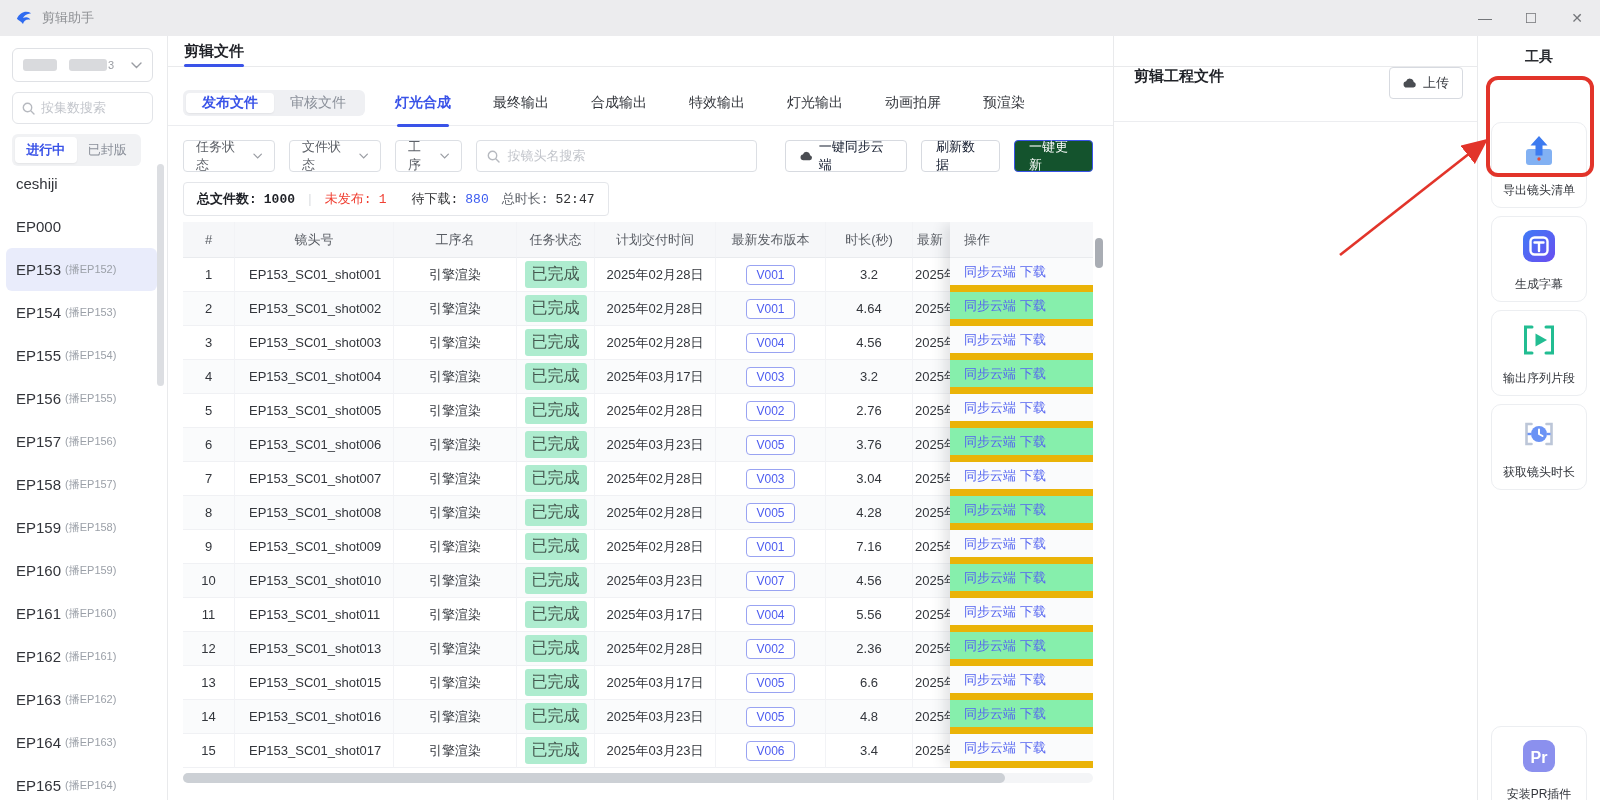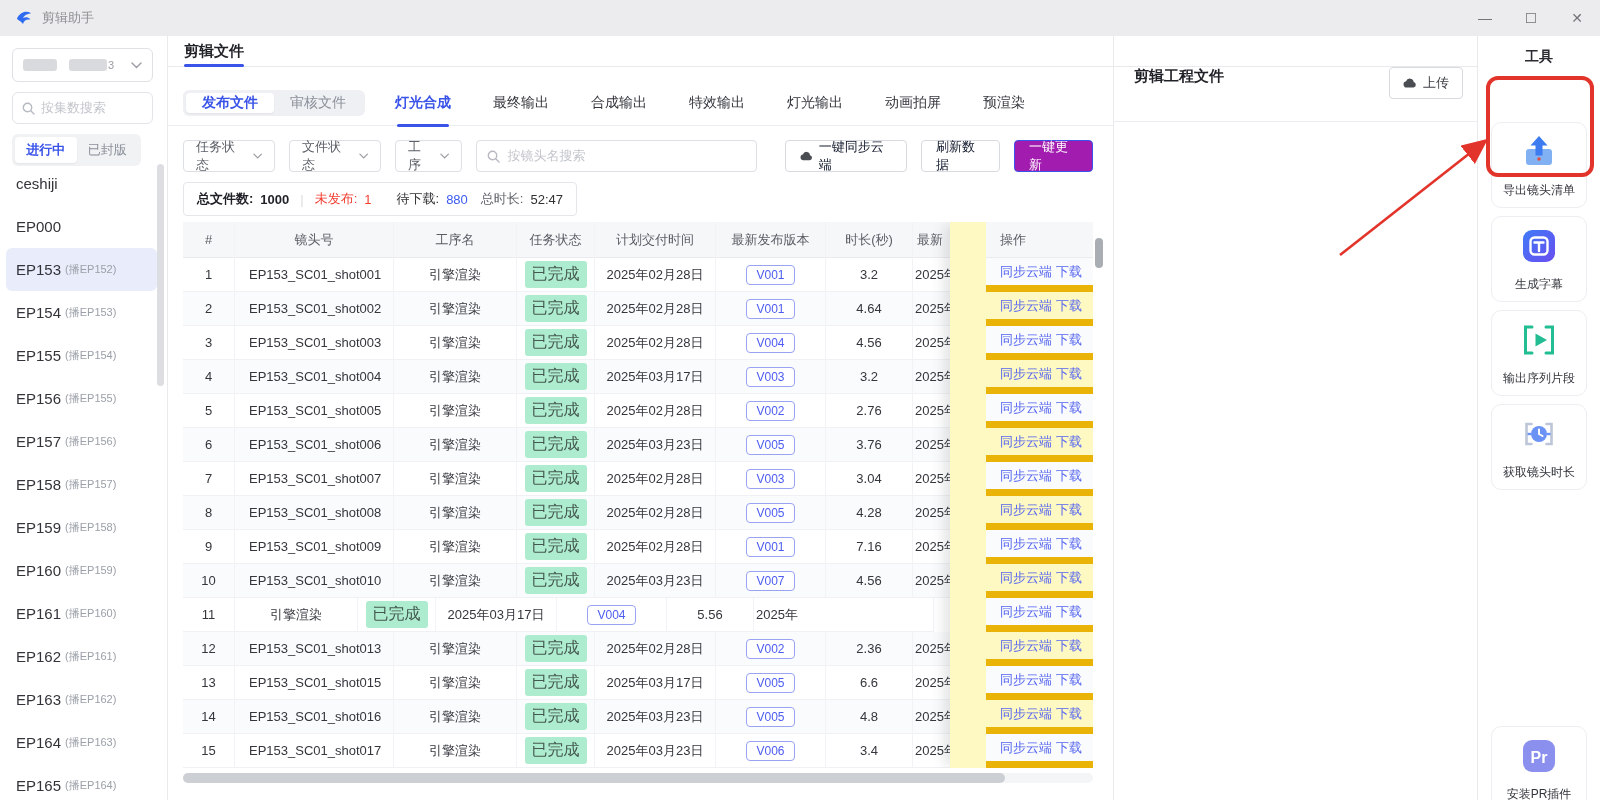--- a/index.html
+++ b/index.html
@@ -45,42 +45,42 @@
   .subtabs { display:flex; height:45px; align-items:center; gap:42px; }
   .subtab { font-size:14px; color:#33363c; position:relative; height:45px; display:flex; align-items:center; }
   .subtab.active { color:#3a53e8; font-weight:bold; }
   .subtab.active::after { content:""; position:absolute; left:2px; right:2px; bottom:-1px; height:3px; background:#3a53e8; border-radius:2px; }
 
   .filter-row { position:absolute; left:15px; top:104px; width:910px; height:32px; display:flex; align-items:center; gap:14px; }
   .dd { height:32px; border:1px solid #dcdfe4; border-radius:4px; display:flex; align-items:center; gap:8px; padding:0 12px; font-size:13px; color:#5d6168; background:#fff; }
   .shot-search { height:32px; width:296px; border:1px solid #dcdfe4; border-radius:4px; display:flex; align-items:center; gap:7px; padding:0 10px; }
   .shot-search .ph { font-size:13px; color:#c2c5cb; }
   .btn { height:32px; border:1px solid #d7dae0; border-radius:4px; background:#fff; display:flex; align-items:center; justify-content:center; gap:6px; font-size:13px; color:#0f172a; padding:0 14px; }
-  .btn.primary { background:#a21caf; border-color:#3a53e8; color:#fff; }
+  .btn.primary { background:#14532d; border-color:#3a53e8; color:#fff; }
   .spacer { flex:1; }
 
-  .stats-bar { position:absolute; left:15px; top:146px; height:32px; border:1px solid #e4e6ea; border-radius:4px; display:flex; align-items:center; padding:16px 13px; gap:7px; font-size:13px; background:#fff; white-space:nowrap; }
+  .stats-bar { position:absolute; left:15px; top:146px; height:32px; border:1px solid #e4e6ea; border-radius:4px; display:flex; align-items:center; padding:16px 13px; gap:7px; font-size:13px; background:#fff; white-space:nowrap;font-family:Liberation Mono, monospace; }
   .stat-strong { font-weight:bold; color:#1f2127; }
   .stat-sep { color:#dadce0; margin:0 4px; }
   .stat-red { color:#f04134; }
   .stat-blue { color:#3b5bf0; }
   .stat-gray { color:#5d6168; }
   .stat-dark { color:#303133; }
 
   
   .table-wrap { position:absolute; left:15px; top:186px; width:910px; height:546px; overflow:hidden; }
   .t-row { display:flex; width:910px; }
   .t-head .cell { background:#f6f7f9; color:#585c63; font-size:13px; height:36px; border-bottom:1px solid #e9ebee; }
   .cell { display:flex; align-items:center; justify-content:center; font-size:13px; color:#33363c; height:34px; border-bottom:1px solid #f0f1f4; border-right:1px solid #f2f3f6; overflow:hidden; white-space:nowrap; flex:none; }
   .cell.left { justify-content:flex-start; padding-left:14px; }
   .cell.nopad { padding-left:2px; }
   .t-body .t-row:nth-child(even) .cell { background:#fafbfc; }
   .badge-done { background:#aeeccf; color:#44584f; font-size:16px; padding:3px 7px; border-radius:3px; }
   .vbadge { border:1px solid #99a3f2; color:#4d5cf0; font-size:12px; padding:2px 9px; border-radius:4px; background:#fff; }
-  .ops-col { position:absolute; left:767px; top:0; width:143px; height:546px; background:#fef9c3; box-shadow:-9px 0 12px -3px rgba(60,64,72,.14);padding-left:36px; }
+  .ops-col { position:absolute; left:767px; top:0; width:143px; height:546px; background:#86efac; box-shadow:-9px 0 12px -3px rgba(60,64,72,.14); }
   .ops-head { height:36px; background:#f6f7f9; border-bottom:1px solid #e9ebee; display:flex; align-items:center; padding-left:14px; font-size:13px; color:#585c63; }
   .ops-cell { height:34px; border-bottom:7px solid #eab308; display:flex; align-items:center; gap:4px; padding-left:14px; }
   .ops-cell:nth-child(odd) { background:#fafbfc; }
   .link { font-size:13px; color:#5565f0; }
   .v-thumb { position:absolute; left:927px; top:202px; width:8px; height:30px; background:#a9adb4; border-radius:4px; }
   .h-track { position:absolute; left:15px; top:737px; width:910px; height:10px; background:#f4f5f7; border-radius:5px; }
   .h-thumb { position:absolute; left:0; top:0; width:822px; height:10px; background:#ccd0d5; border-radius:5px; }
 
   
   .right-panel { position:absolute; left:1113px; top:36px; width:364px; bottom:0; background:#fff; border-left:1px solid #e9eaec; }
@@ -420,20 +420,21 @@
           </div>
           <div class="cell" style="width: 121px;">2025年03月23日</div>
           <div class="cell" style="width: 110px;">
             <span class="vbadge">V007</span>
           </div>
           <div class="cell" style="width: 87px;">4.56</div>
           <div class="cell left nopad" style="width: 180px; padding-left: 2px;">2025年</div>
         </div>
         <div class="t-row">
           <div class="cell" style="width: 52px;">11</div>
+          <div class="cell left" style="width: 159px;">EP153_SC01_shot011</div>
           <div class="cell" style="width: 123px;">引擎渲染</div>
           <div class="cell" style="width: 78px;">
             <span class="badge-done">已完成</span>
           </div>
           <div class="cell" style="width: 121px;">2025年03月17日</div>
           <div class="cell" style="width: 110px;">
             <span class="vbadge">V004</span>
           </div>
           <div class="cell" style="width: 87px;">5.56</div>
           <div class="cell left nopad" style="width: 180px; padding-left: 2px;">2025年</div>

